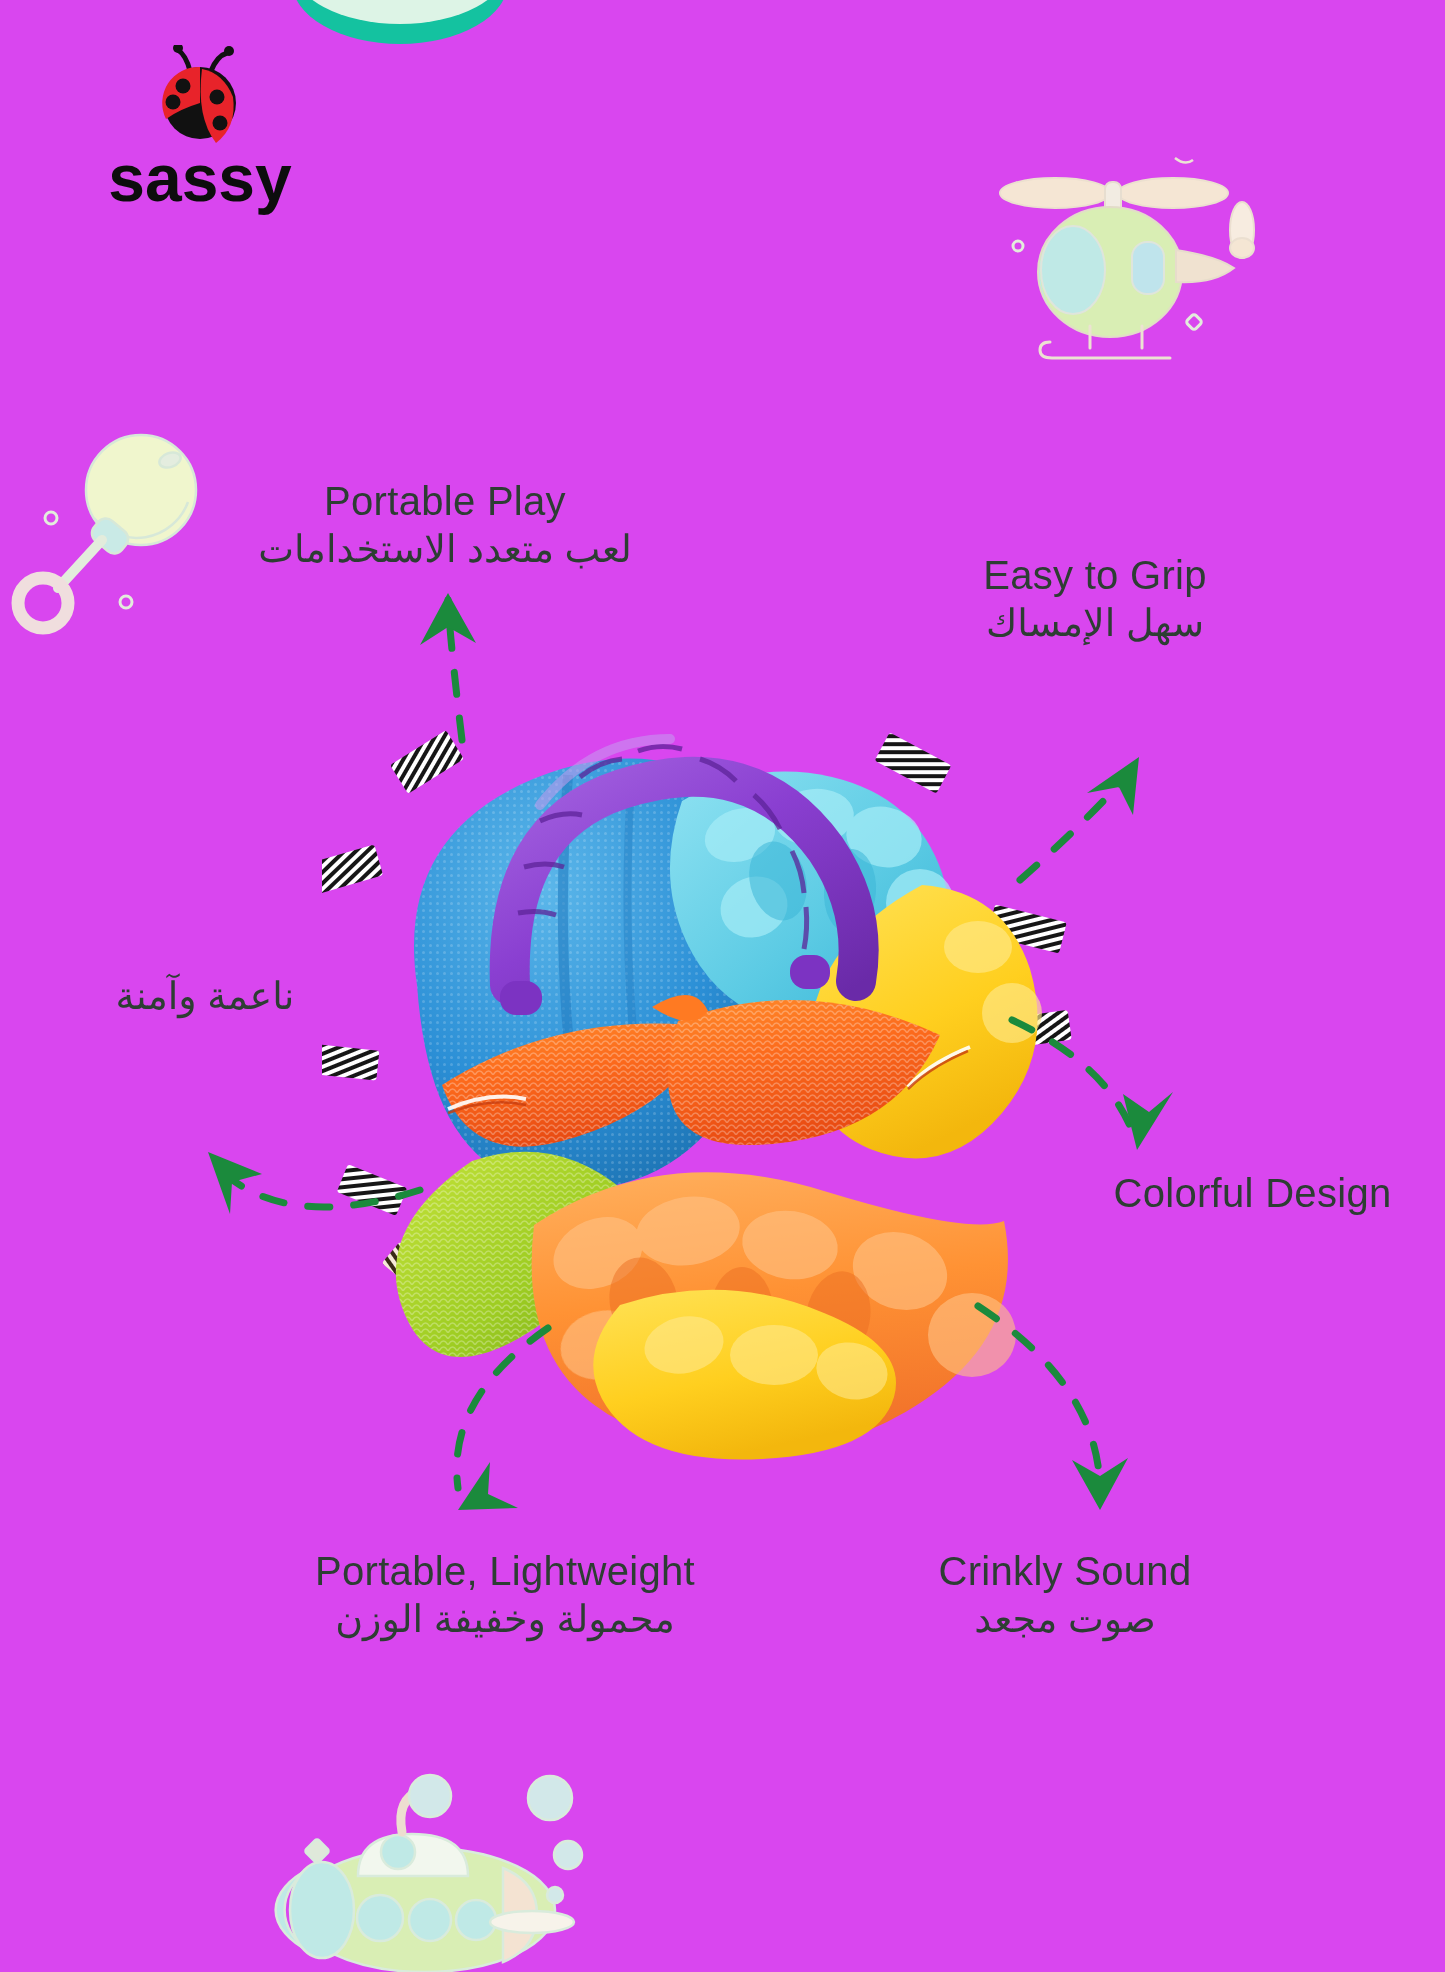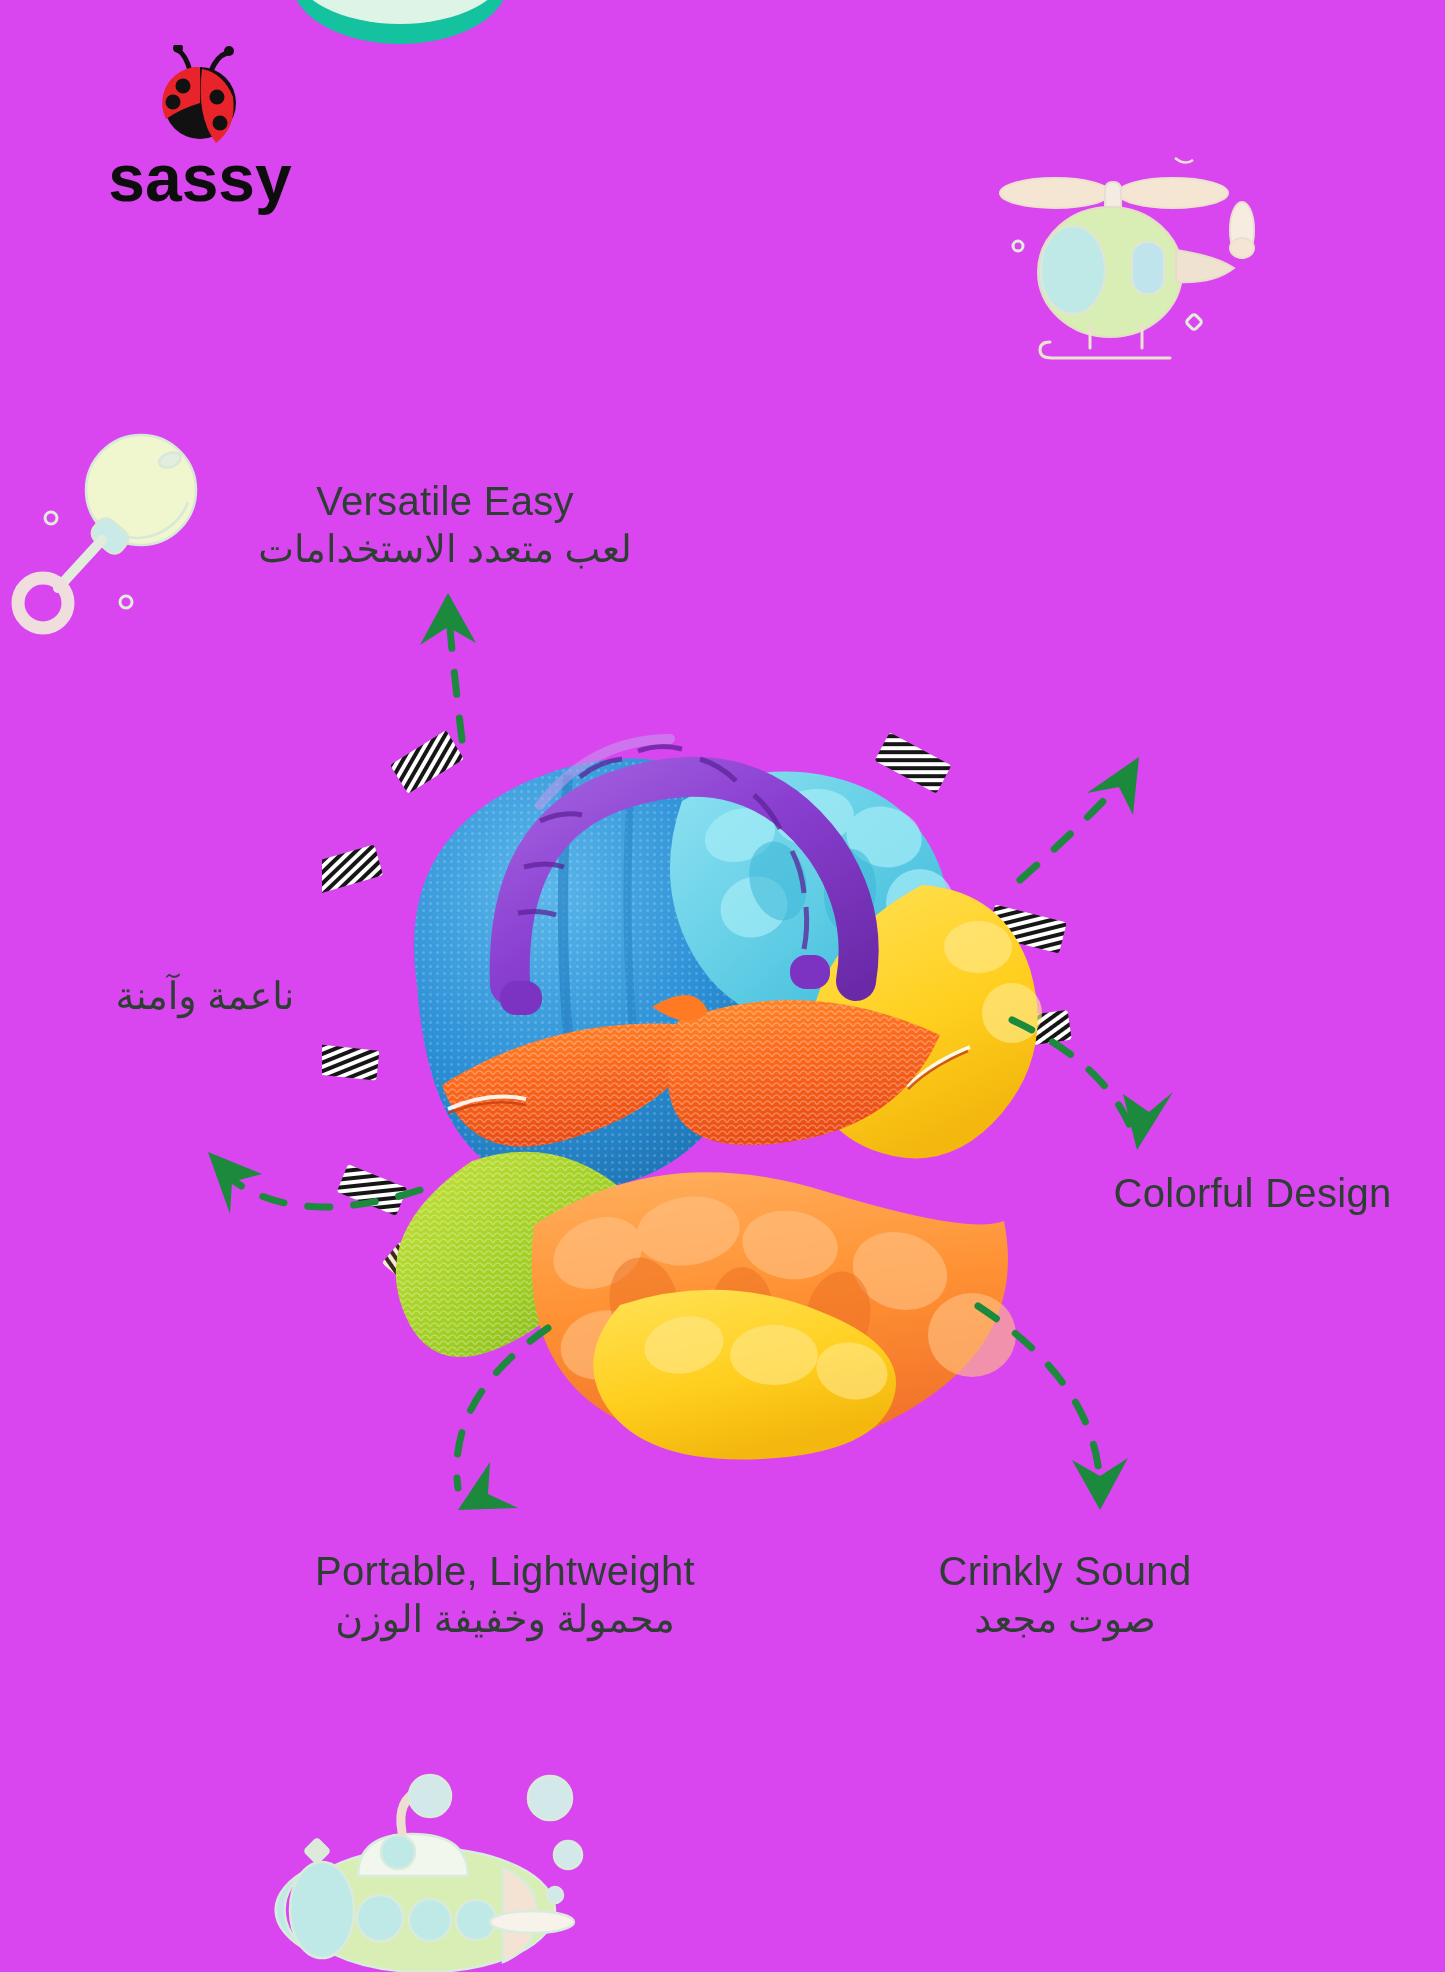--- a/index.html
+++ b/index.html
@@ -369,24 +369,28 @@
 
       <path class="arrow-path" d="M548 1328 q-102 70 -90 160" stroke="#1b8a3c"></path>
       <path class="arrow-head" d="M458 1510 l32 -48 l-2 32 l30 14z"></path>
 
       <path class="arrow-path" d="M978 1306 q122 80 122 186" stroke="#1b8a3c"></path>
       <path class="arrow-head" d="M1100 1510 l-28 -50 l28 16 l28 -18z"></path>
     </g>
   </svg>
 
   <div class="feature c" id="feature-versatile-play">
-    <span class="en">Versatile Easy</span>
+    <span class="en">Portable Play</span>
     <span class="ar">لعب متعدد الاستخدامات</span>
   </div>
 
+  <div class="feature c" id="feature-easy-to-grip">
+    <span class="en">Easy to Grip</span>
+    <span class="ar">سهل الإمساك</span>
+  </div>
 
   <div class="feature c" id="feature-soft-and-safe">
     <span class="ar">ناعمة وآمنة</span>
   </div>
 
   <div class="feature c" id="feature-colorful-design">
     <span class="en">Colorful Design</span>
   </div>
 
   <div class="feature c" id="feature-portable">

